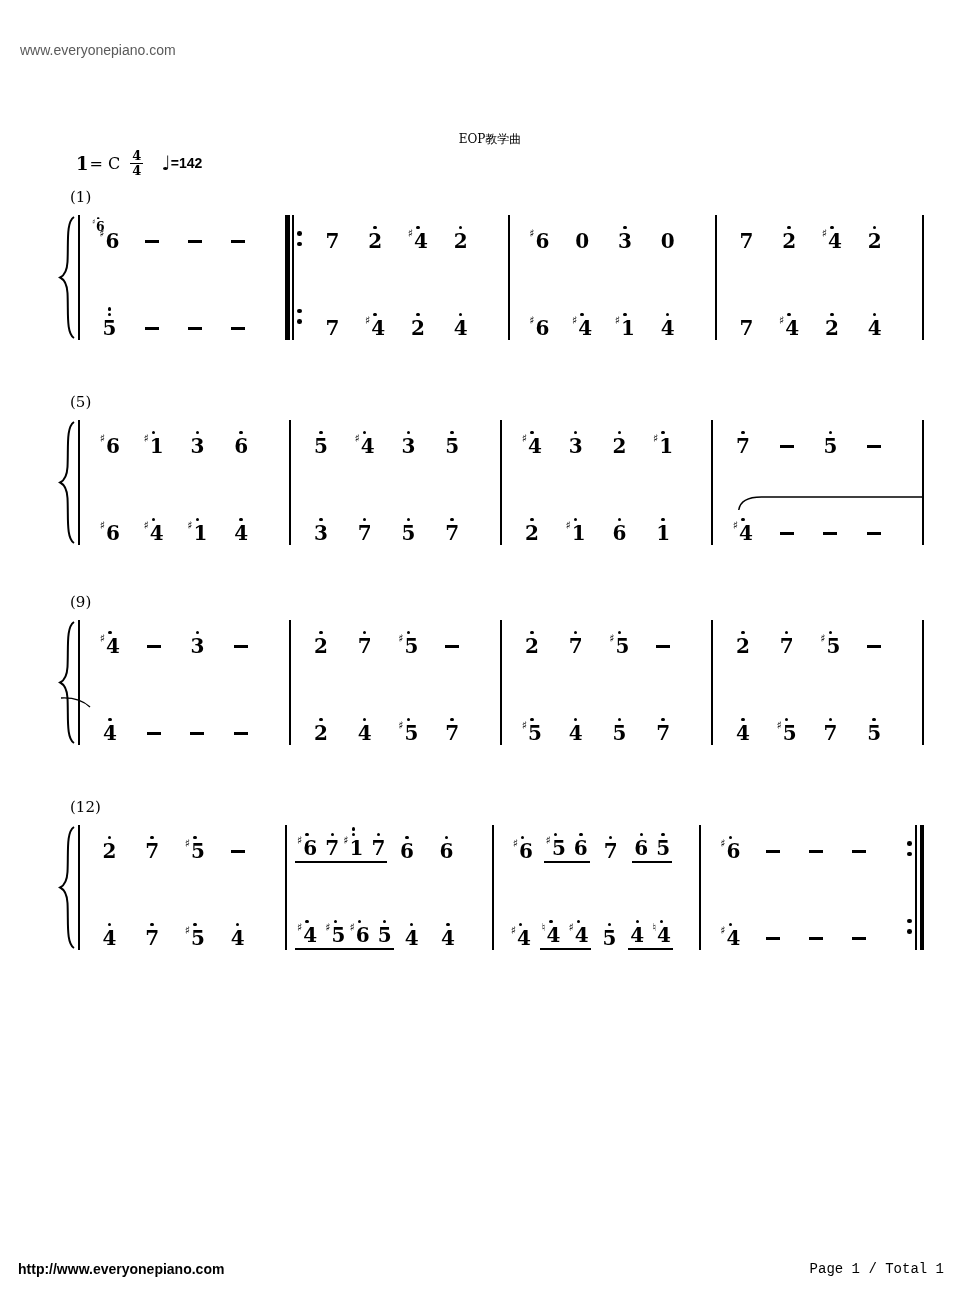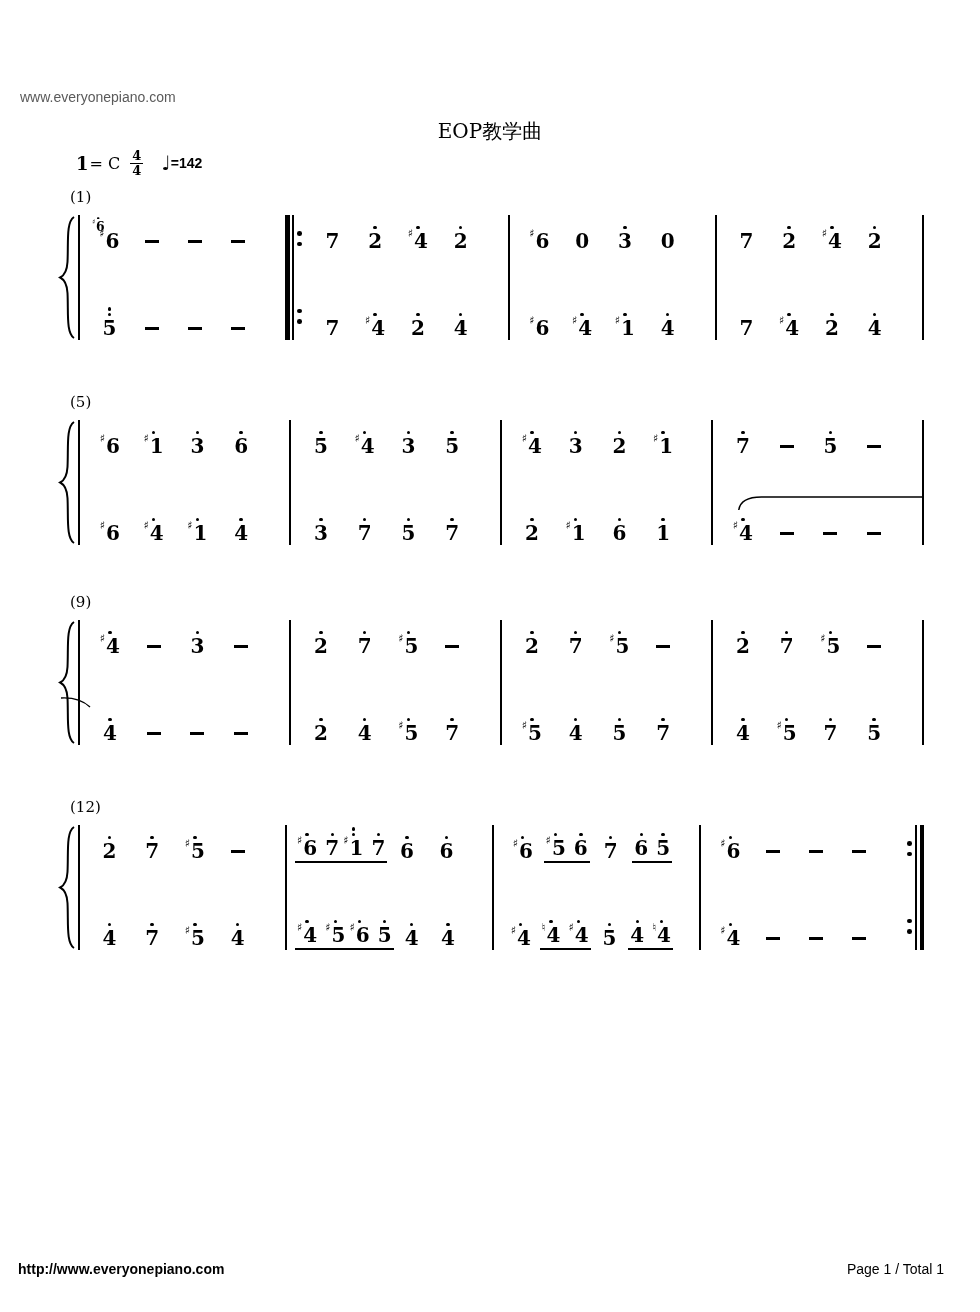--- a/index.html
+++ b/index.html
@@ -2,26 +2,26 @@
 <html><head>
 <meta charset="utf-8">
 <style>
   html,body{margin:0;padding:0;background:#fff;}
   .page{position:relative;width:980px;height:1312px;background:#fff;overflow:hidden;
         font-family:"Liberation Sans",sans-serif;color:#000;}
 
   
   .logo{position:absolute;left:18px;top:14px;font-size:25px;font-weight:bold;
         font-family:"Liberation Sans",sans-serif;letter-spacing:.5px;}
-  .site{position:absolute;left:20px;top:42px;font-size:14px;color:#5a5a5a;margin-top:47px;}
+  .site{position:absolute;left:20px;top:42px;font-size:14px;color:#5a5a5a;}
 
   
   .title{position:absolute;left:0;right:0;top:90px;text-align:center;font-size:28px;
          font-family:"DejaVu Serif",serif;}
-  .subtitle{position:absolute;left:0;right:0;top:118px;text-align:center;font-size:20px;
+  .subtitle{position:absolute;left:0;right:0;top:131px;text-align:center;font-size:12px;
             font-family:"DejaVu Serif",serif;}
 
   
   .keyline{position:absolute;left:76px;top:149px;display:flex;align-items:center;
            font-family:"DejaVu Serif",serif;}
   .k1{font-weight:bold;font-size:18px;}
   .keq{font-size:16px;margin-left:1px;}
   .frac{display:inline-flex;flex-direction:column;align-items:center;font-weight:bold;
         font-size:13px;line-height:1.05;margin-left:10px;}
   .frac .bot{border-top:1.3px solid #000;padding:0 2px;}
@@ -69,21 +69,21 @@
   .rep .thick{position:absolute;top:0;bottom:0;width:4.5px;background:#000;}
   .rep .thin{position:absolute;top:0;bottom:0;width:1.6px;background:#000;}
   .rep .dots{position:absolute;display:flex;flex-direction:column;gap:6px;}
   .rep .dot{width:4.6px;height:4.6px;border-radius:50%;background:#000;}
   .rep.start .thick{left:0}.rep.start .thin{left:7px}.rep.start .dots{left:12px}
   .rep.end .thick{right:0}.rep.end .thin{right:7px}.rep.end .dots{right:12px}
   .dots.t{top:16px}.dots.b{bottom:16px}
 
   
   .furl{position:absolute;left:18px;top:1261px;font-size:14px;font-weight:bold;}
-  .fpage{position:absolute;right:36px;top:1261px;font-size:14px;}
+  .fpage{position:absolute;right:36px;top:1261px;font-size:14px;font-family:Liberation Mono, monospace;}
 </style>
 </head>
 <body>
 
 <div class="page">
 
   <div class="site">www.everyonepiano.com</div>
 
   <div class="subtitle">EOP教学曲</div>
 

